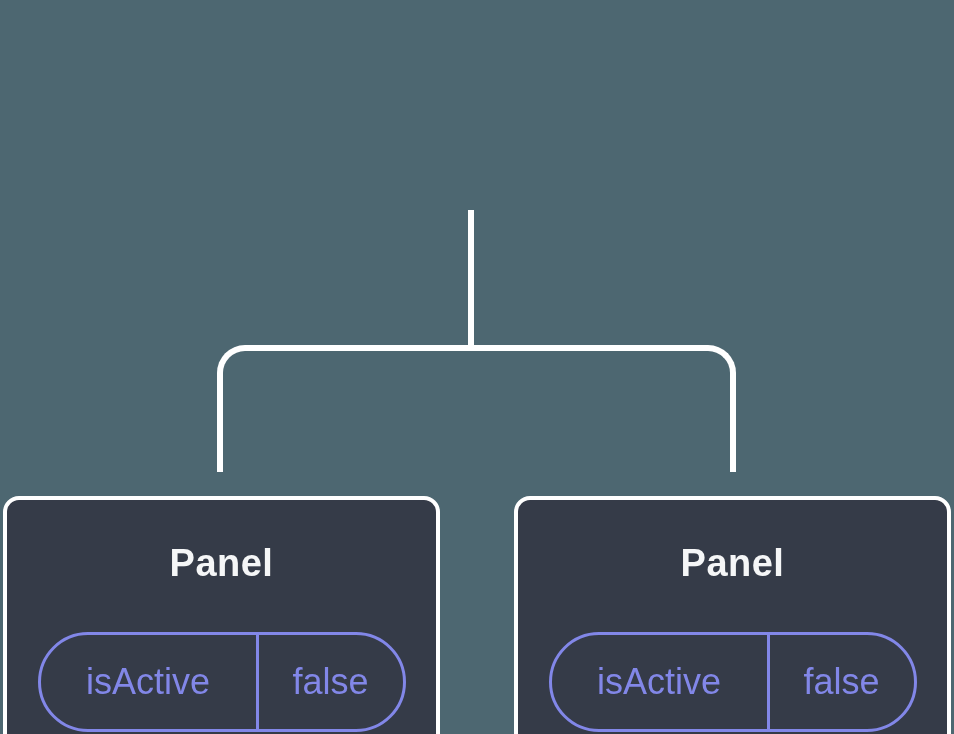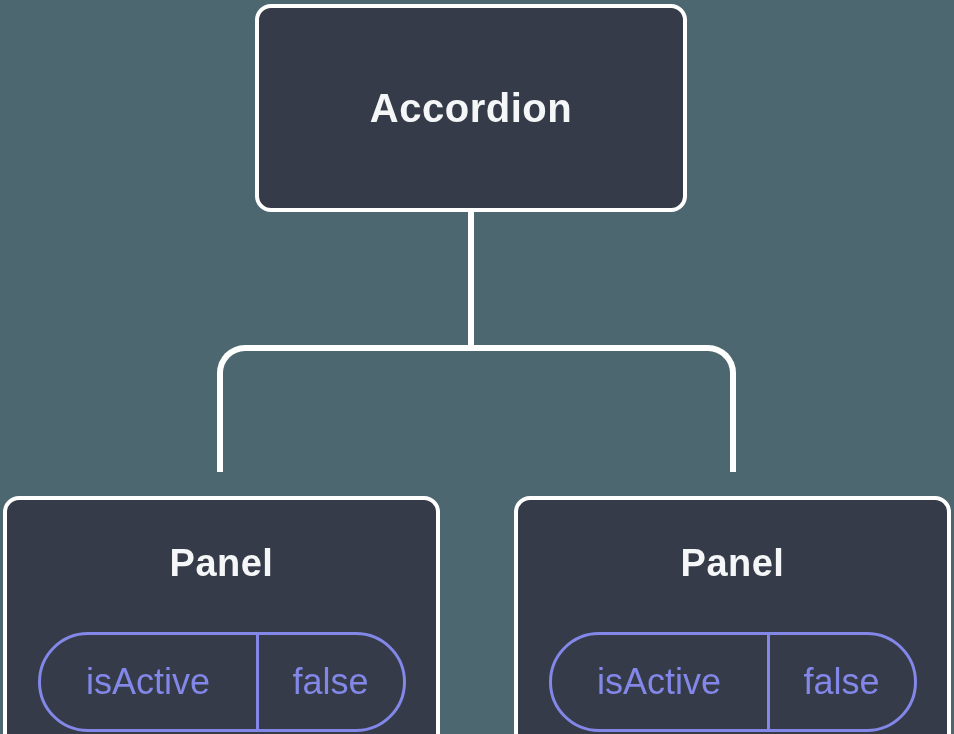--- a/index.html
+++ b/index.html
@@ -76,23 +76,20 @@
   .pill-value{
     flex:1 1 auto;
     display:flex;align-items:center;justify-content:center;
   }
 </style>
 </head>
 <body>
 
 <div class="canvas">
 
-  <div class="node root">
-    <span>Accordion</span>
-  </div>
 
   <div class="stem"></div>
   <div class="bracket"></div>
 
   <div class="node panel panel-left">
     <div class="node-label">Panel</div>
     <div class="pill">
       <span class="pill-name">isActive</span>
       <span class="pill-divider"></span>
       <span class="pill-value">false</span>

